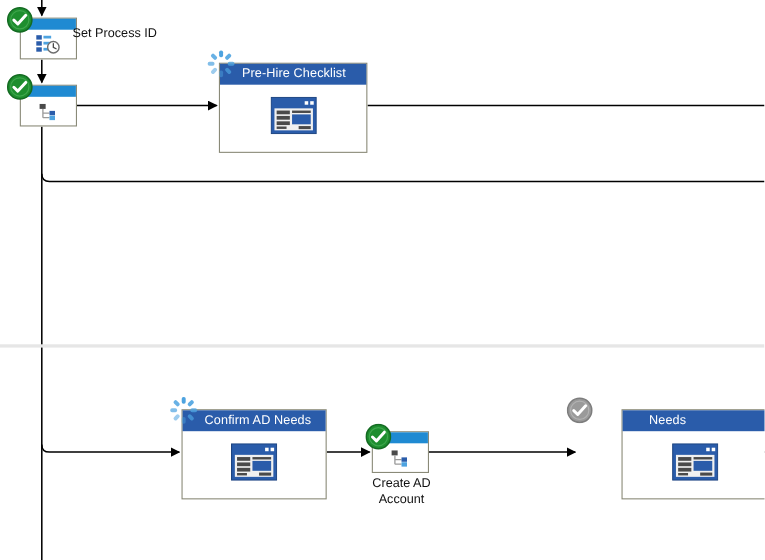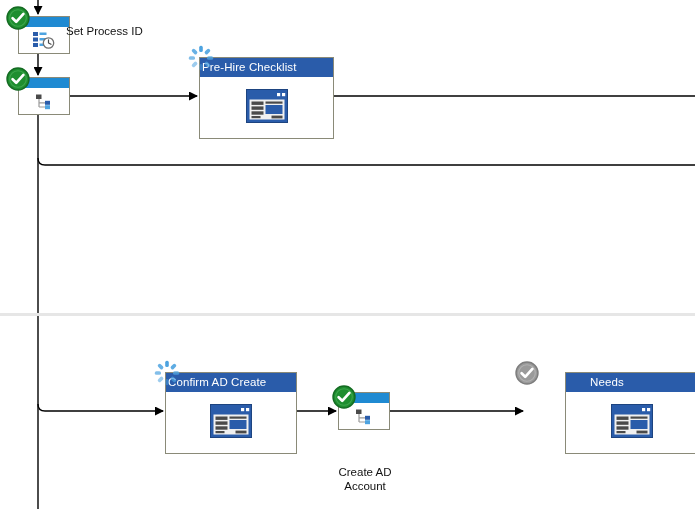--- a/index.html
+++ b/index.html
@@ -32,21 +32,21 @@
 
   
   .node-large{
     background:#ffffff;
     border:1px solid #8a8a78;
     box-sizing:border-box;
   }
   .node-large .titlebar{
     height:19px;background:#2a5caa;
     color:#ffffff;font-size:11.5px;line-height:19px;
-    padding-left:2px;white-space:nowrap;overflow:hidden;
+    padding-left:20px;white-space:nowrap;overflow:hidden;
     letter-spacing:.1px;
   }
   .node-large .body{
     display:flex;align-items:center;justify-content:center;
     height:calc(100% - 19px);
   }
 
   
   .node-label{
     position:absolute;font-size:11.5px;color:#111111;
@@ -190,21 +190,21 @@
         <rect x="11.2" y="0.8" width="3.6" height="6.2" rx="1.6" transform="rotate(135 13 13)" opacity=".7"></rect>
         <rect x="11.2" y="0.8" width="3.6" height="6.2" rx="1.6" transform="rotate(180 13 13)" opacity=".45"></rect>
         <rect x="11.2" y="0.8" width="3.6" height="6.2" rx="1.6" transform="rotate(225 13 13)" opacity=".55"></rect>
         <rect x="11.2" y="0.8" width="3.6" height="6.2" rx="1.6" transform="rotate(270 13 13)" opacity=".7"></rect>
         <rect x="11.2" y="0.8" width="3.6" height="6.2" rx="1.6" transform="rotate(315 13 13)" opacity=".85"></rect>
       </g>
     </svg>
   </div>
 
   <div class="node node-large" style="left:165px;top:372px;width:132px;height:82px;">
-    <div class="titlebar">Confirm AD Create</div>
+    <div class="titlebar">Confirm AD Needs</div>
     <div class="body">
       <span>
         <svg width="42" height="34" viewBox="0 0 42 34" xmlns="http://www.w3.org/2000/svg">
           <rect x="0.5" y="0.5" width="41" height="33" fill="#2a5caa" stroke="#1d4480" stroke-width="1"></rect>
           <rect x="31" y="4" width="3.2" height="3.2" fill="#ffffff"></rect>
           <rect x="36" y="4" width="3.2" height="3.2" fill="#ffffff"></rect>
           <rect x="3.5" y="10.5" width="35" height="20" fill="#f0f0f0"></rect>
           <rect x="5.5" y="12.5" width="12" height="3.4" fill="#4a4a4a"></rect>
           <rect x="5.5" y="17.4" width="12" height="3.4" fill="#4a4a4a"></rect>
           <rect x="5.5" y="22.3" width="12" height="3.4" fill="#4a4a4a"></rect>
@@ -235,21 +235,21 @@
     <div class="cap"></div>
     <div class="glyph">
       <svg width="20" height="20" viewBox="0 0 20 20" xmlns="http://www.w3.org/2000/svg">
         <rect x="2" y="3.5" width="5.5" height="4.5" fill="#4a4a4a"></rect>
         <path d="M5,8 L5,16 M5,11.8 L11,11.8 M5,16 L11,16" fill="none" stroke="#9a9a9a" stroke-width="1.2"></path>
         <rect x="11" y="9.8" width="5" height="4" fill="#2a5caa"></rect>
         <rect x="11" y="14.2" width="5" height="4" fill="#4da3e0"></rect>
       </svg>
     </div>
   </div>
-  <div class="node-label center" style="left:320px;top:433px;width:90px;margin-top:32px;">Create AD
+  <div class="node-label center" style="left:320px;top:433px;width:90px;">Create AD
 Account</div>
   <div class="badge" style="left:332px;top:385px;">
     <svg width="24" height="24" viewBox="0 0 24 24" xmlns="http://www.w3.org/2000/svg">
       <circle cx="12" cy="12" r="11" fill="#1e8e2f" stroke="#146b22" stroke-width="1.4"></circle>
       <circle cx="12" cy="12" r="8.3" fill="none" stroke="#49ad57" stroke-width="1.1" opacity=".75"></circle>
       <path d="M6.6,12.3 L10.2,15.8 L17.4,7.9" fill="none" stroke="#ffffff" stroke-width="2.7" stroke-linecap="round" stroke-linejoin="round"></path>
     </svg>
   </div>
 
   <div class="node node-large" style="left:525px;top:372px;width:133px;height:82px;margin-left:40px;">

